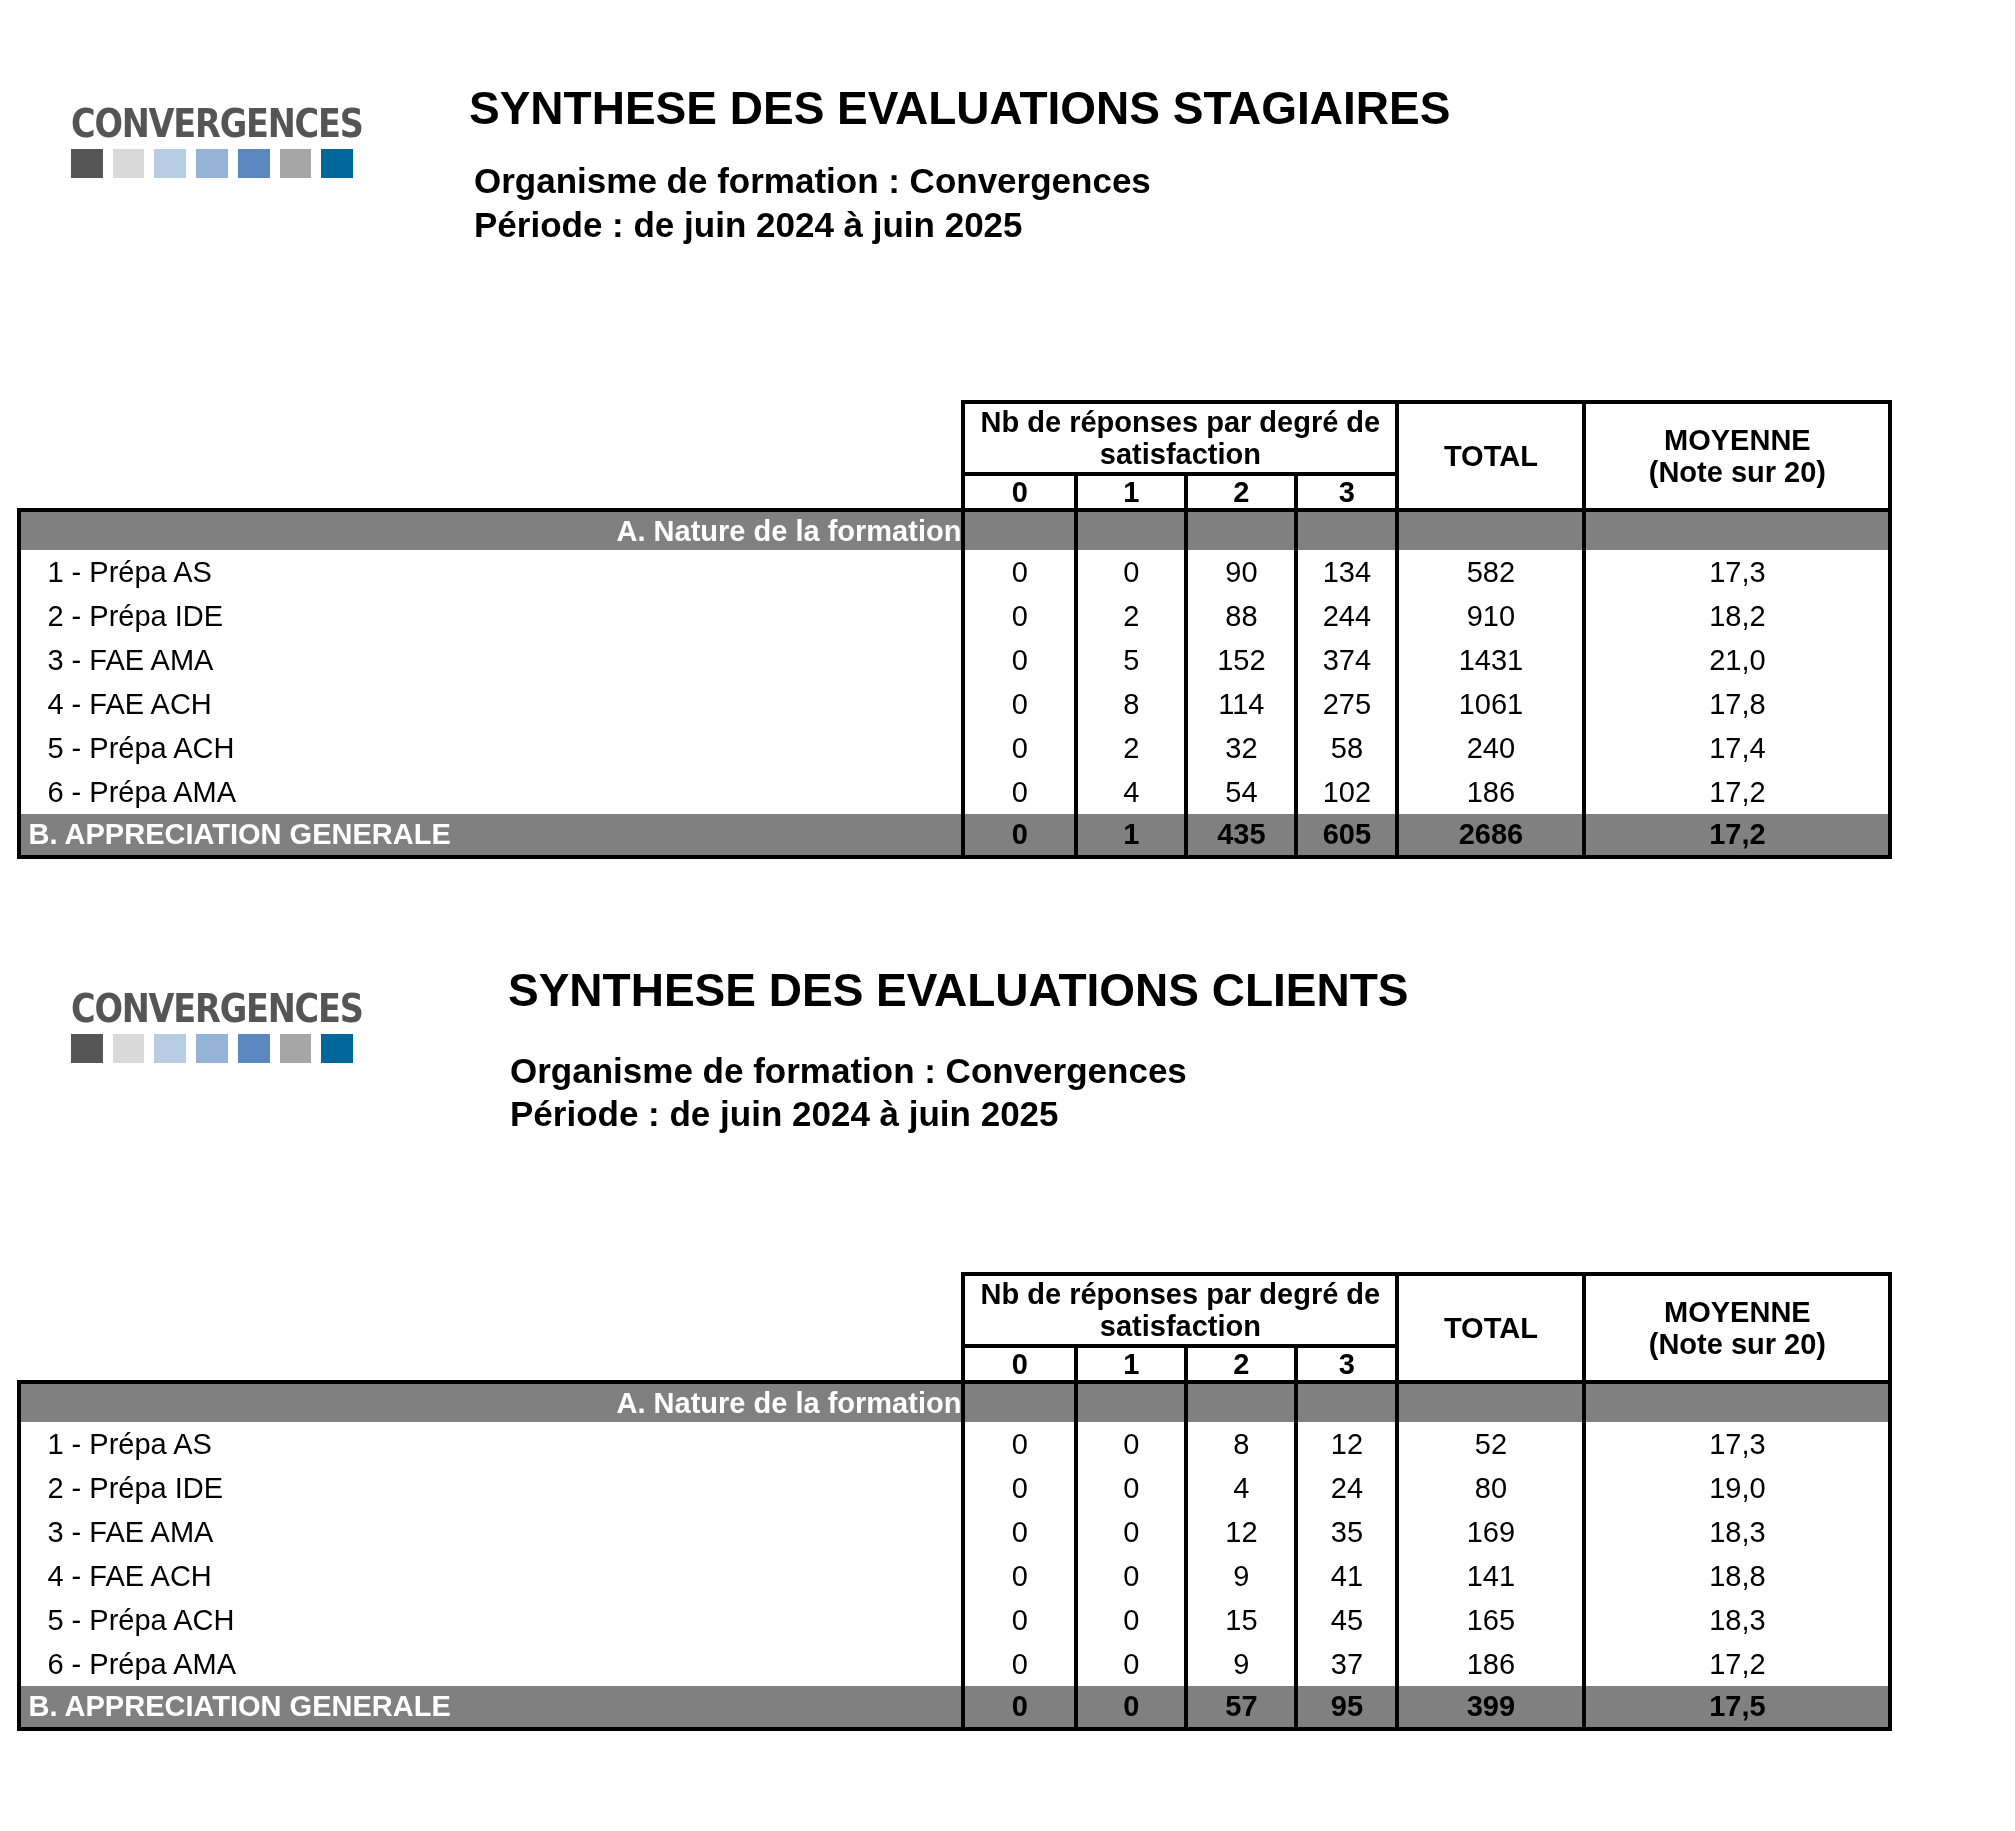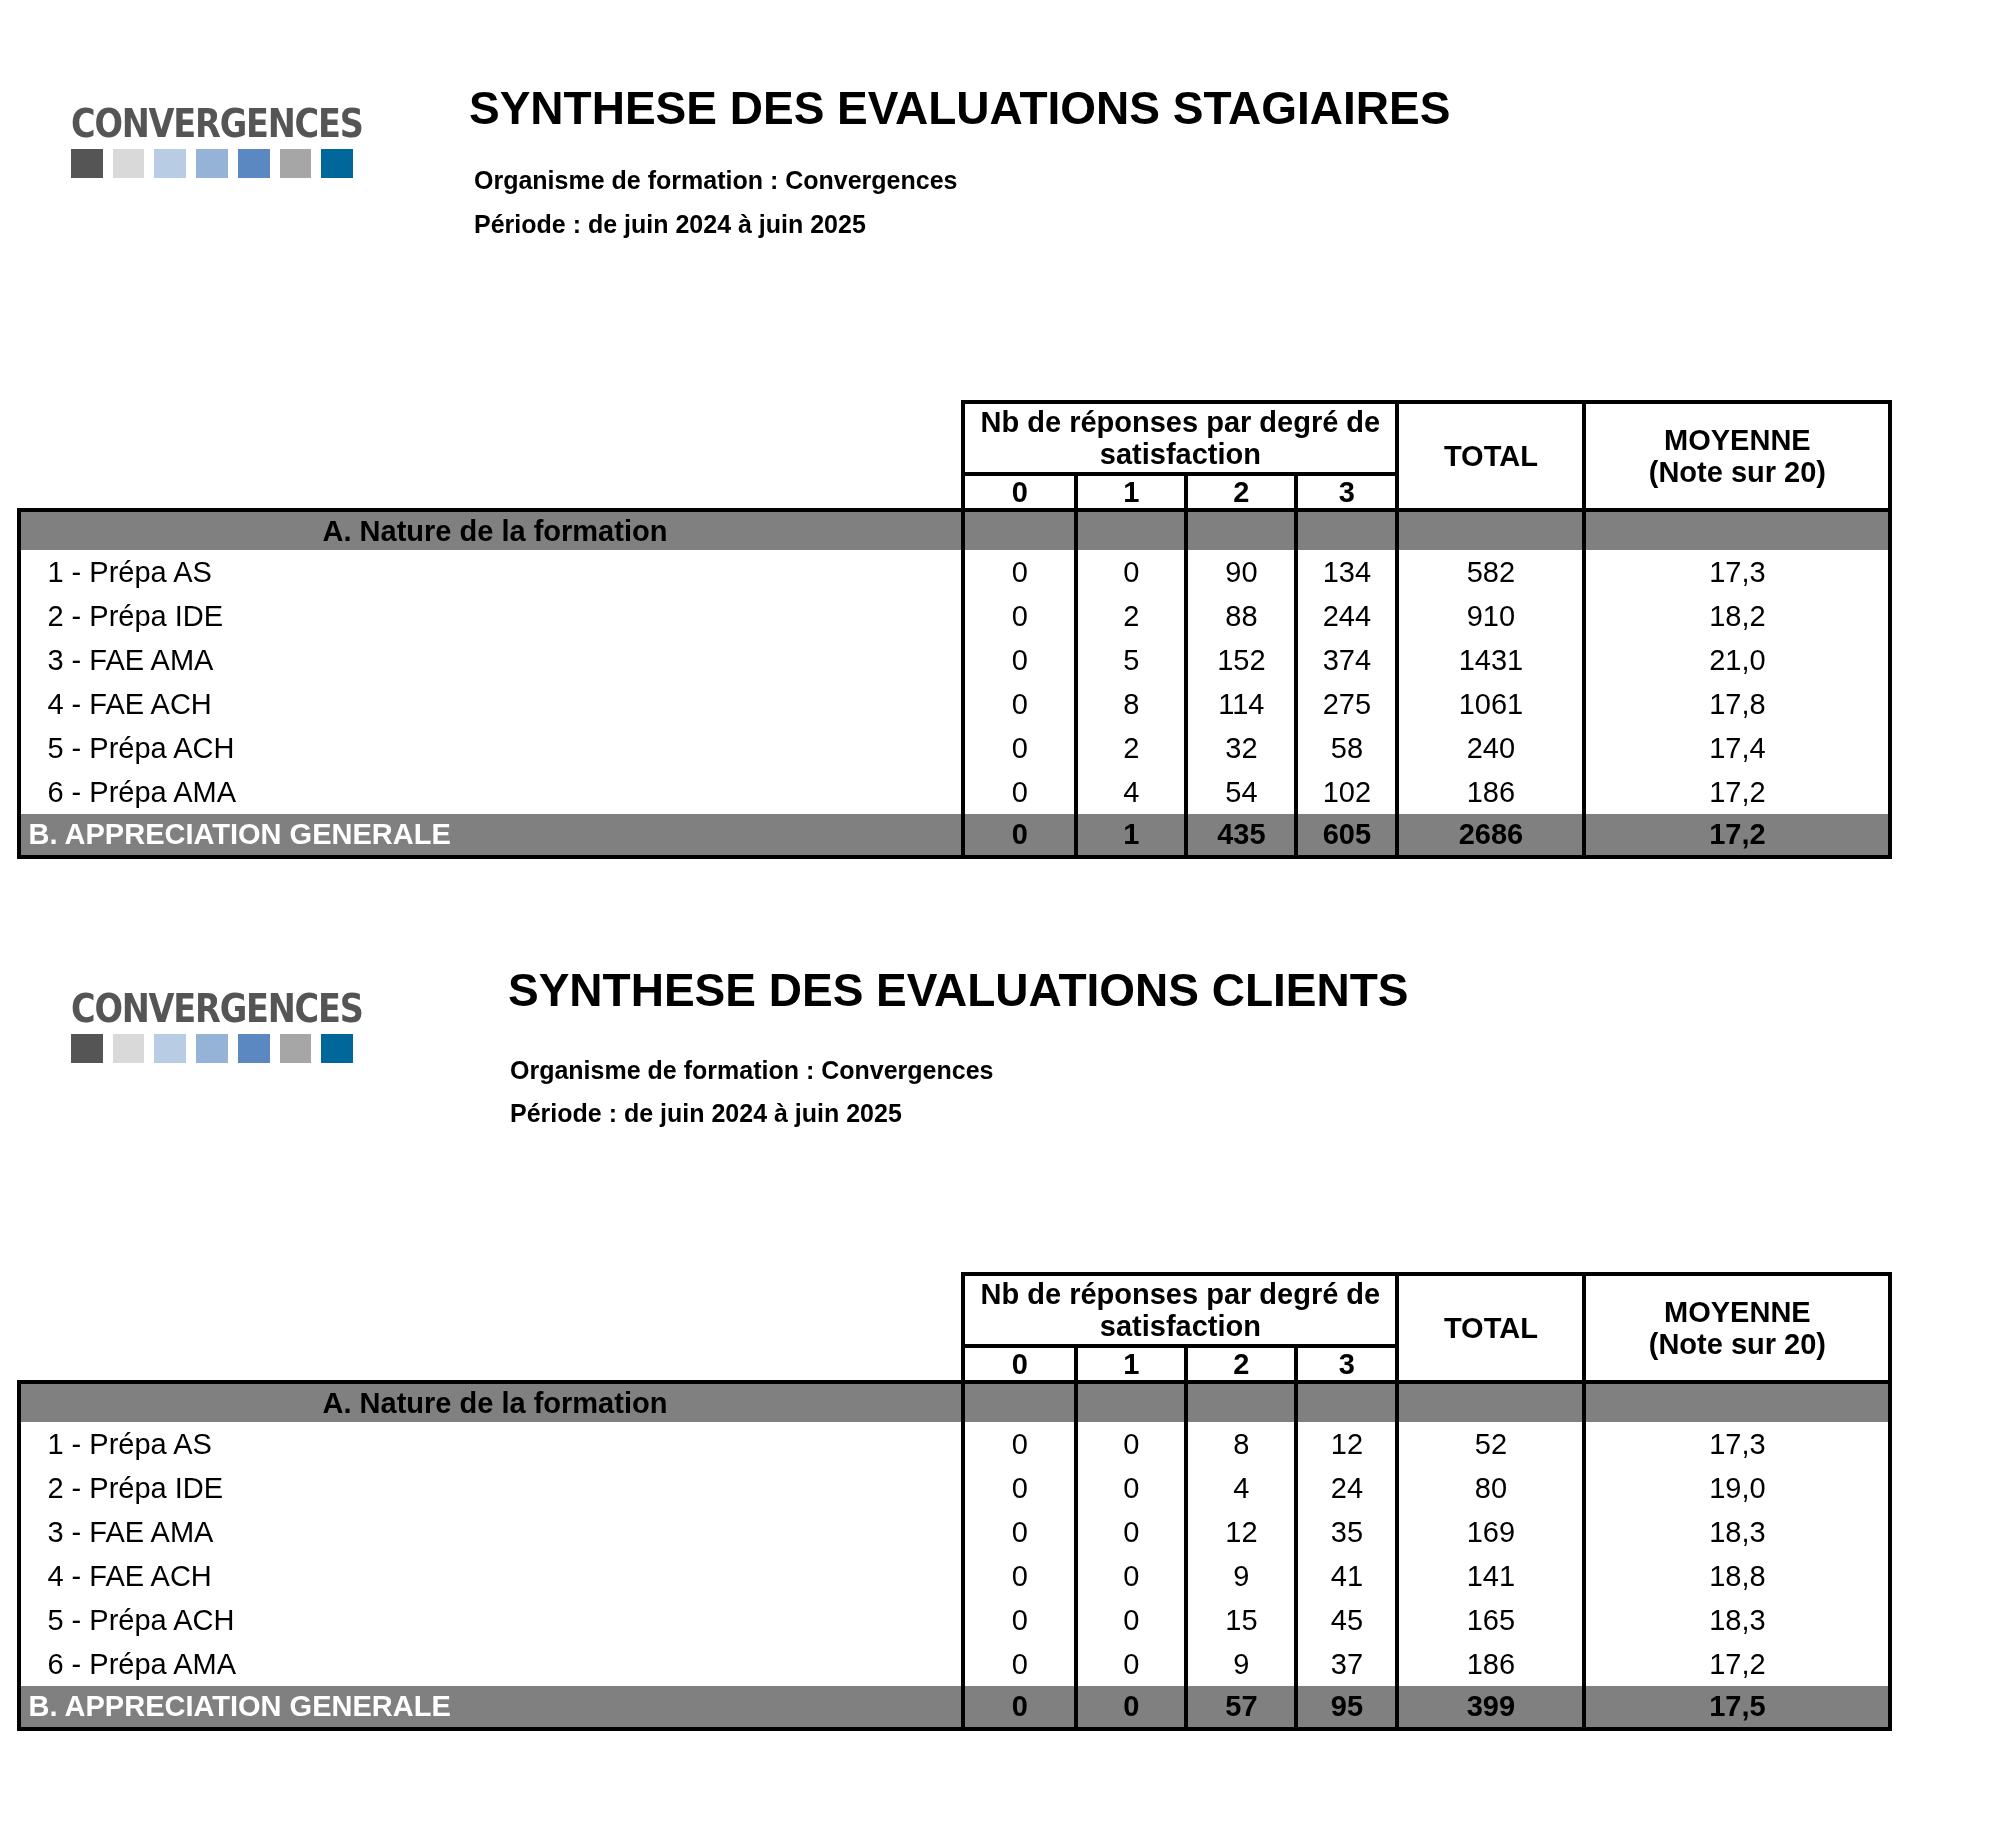--- a/index.html
+++ b/index.html
@@ -7,30 +7,30 @@
          font-family: "Liberation Sans", sans-serif; color: #000; }
 
   .logo { position: absolute; width: 282px; margin-top: 24px; }
   .logo-word { font-family: "DejaVu Sans", sans-serif; font-weight: bold; font-size: 39px;
                color: #555555; letter-spacing: -1.4px; transform: scaleX(0.86); transform-origin: left;
                line-height: 43px; white-space: nowrap; }
   .logo-squares { display: flex; gap: 10px; margin-top: 4.3px; }
   .logo-squares span { width: 32px; height: 29px; display: block; }
 
   .title { position: absolute; font-weight: bold; font-size: 46px; white-space: nowrap; line-height: 51px; }
-  .subline { position: absolute; font-weight: bold; font-size: 25px; white-space: nowrap; line-height: 43px; }
+  .subline { position: absolute; font-weight: bold; font-size: 35px; white-space: nowrap; line-height: 43px; }
 
   .report-table { position: absolute; left: 17.4px; border-collapse: collapse; table-layout: fixed; }
   .report-table td, .report-table th { padding: 0; font-size: 29px; text-align: center; vertical-align: middle;
        line-height: 43px; height: 44px; overflow: hidden; white-space: nowrap; }
   .report-table th { font-weight: bold; }
   .hdr-cell { border: 4.3px solid #000; background: #fff; }
   .blank-head { border: none; background: #fff; }
   .section-row td { background: #808080; height: 38px; line-height: 38px; }
-  .section-row td.label { color: #000000; font-weight: bold; text-align: center; padding-left: 7.2px; }
+  .section-row td.label { color: #ffffff; font-weight: bold; text-align: right; padding-left: 7.2px; }
   .data-row td.label { text-align: left; padding-left: 26px; }
   .total-row td { background: #808080; font-weight: bold; height: 41px; line-height: 41px; }
   .total-row td.label { color: #ffffff; text-align: left; padding-left: 7.2px; }
   .vcol { border-left: 4.3px solid #000; border-right: 4.3px solid #000; }
   .left-edge { border-left: 4.3px solid #000; }
   .top-edge td { border-top: 4.3px solid #000; }
   .bottom-edge td { border-bottom: 4.3px solid #000; }
 </style>
 </head>
 <body>

